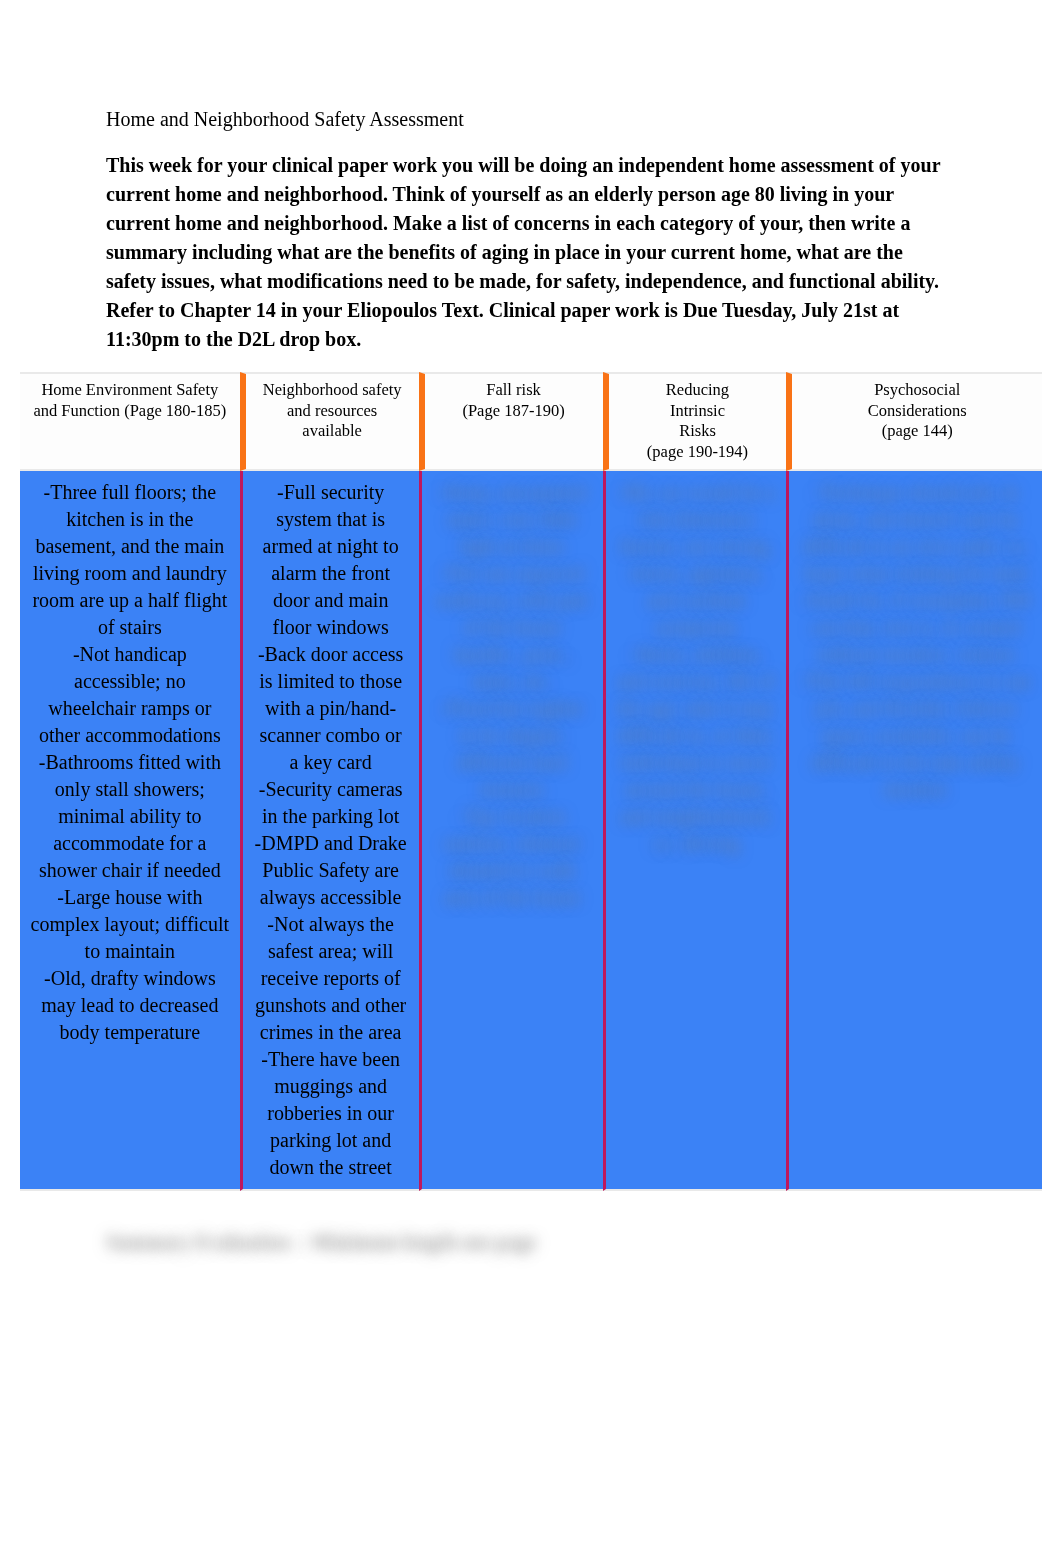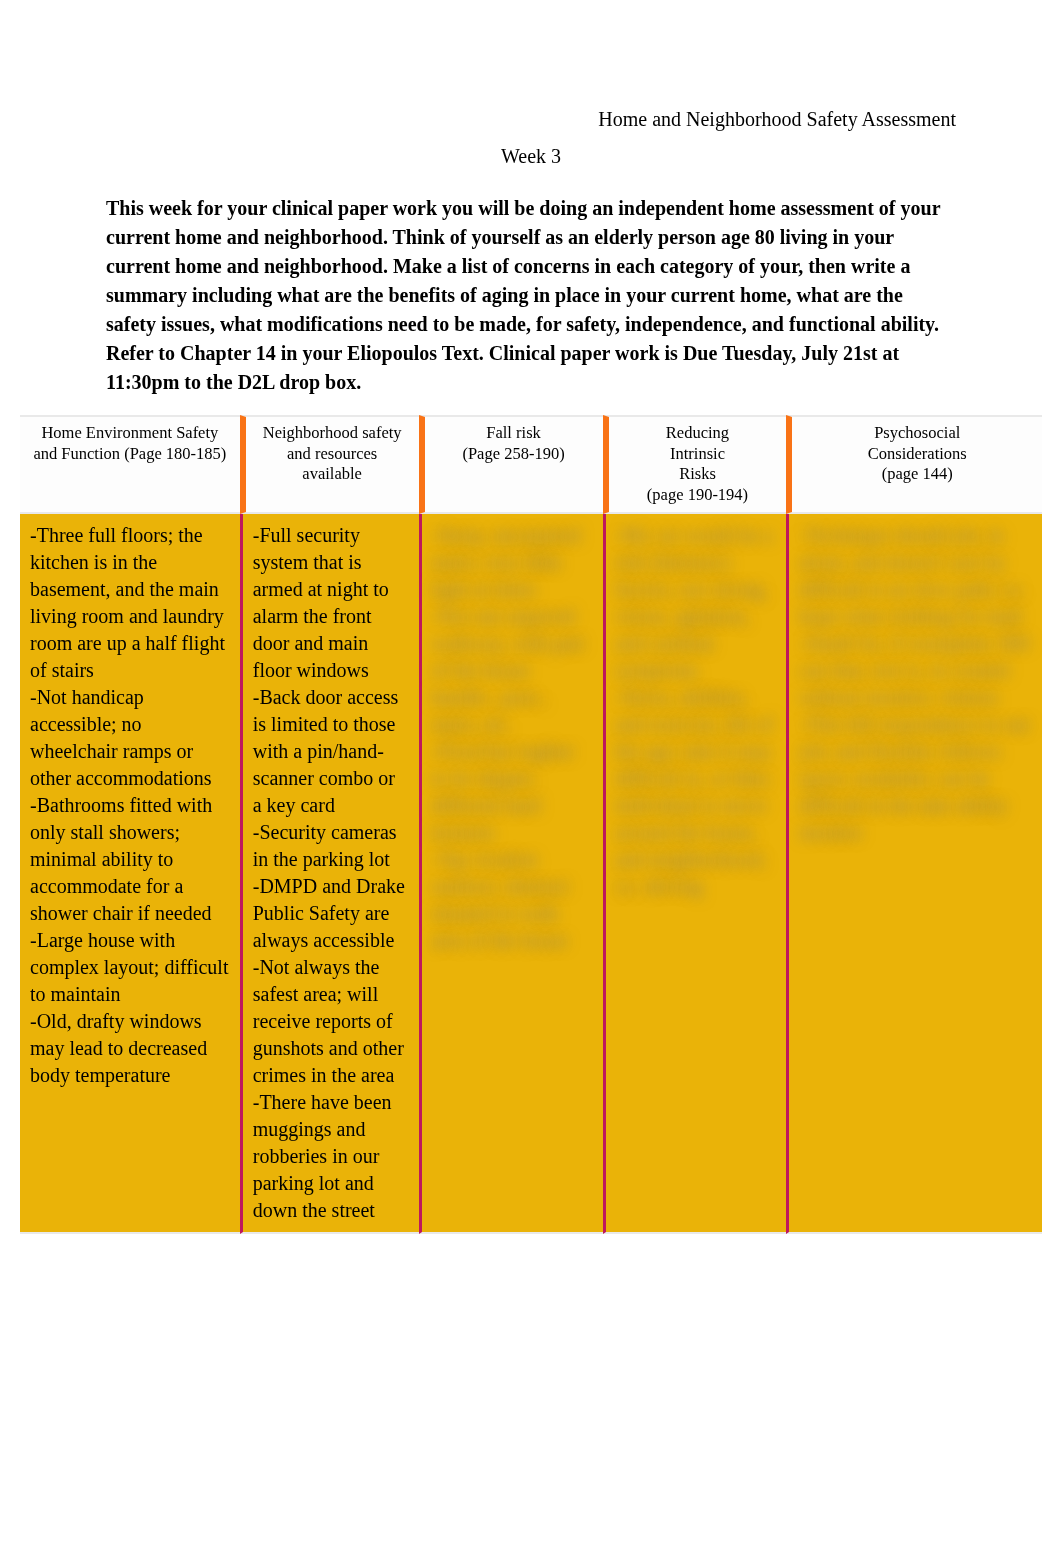--- a/index.html
+++ b/index.html
@@ -12,23 +12,23 @@
       background: #ffffff;
       width: 1062px;
       height: 1561px;
       position: relative;
       color: #000000;
     }
     .page {
       padding: 108px 106px 40px 106px;
     }
     .title {
-      text-align: right;
+      text-align: left;
       font-size: 20px;
-      margin-bottom: 14px;
+      margin-bottom: 20px;
     }
     .subtitle {
       text-align: center;
       font-size: 20px;
       margin-bottom: 26px;
     }
     .body-text {
       font-size: 20px;
       line-height: 1.45;
       text-align: left;
@@ -60,24 +60,25 @@
       background: #fdfdfd;
       border-top: 2px solid #e9e9e9;
       border-bottom: 2px solid #e9e9e9;
     }
     th + th {
       border-left: 6px solid #f97316;
     }
     td {
       font-size: 20px;
       line-height: 1.35;
-      background: #eab308;
+      background: #3b82f6;
       padding-top: 8px;
       padding-bottom: 8px;
       height: 628px;
+      text-align: center;
     }
     td + td {
       border-left: 3px solid #be185d;
     }
     tbody tr td {
       border-bottom: 2px solid #e9e9e9;
     }
     .cell-content {
       white-space: pre-line;
     }
@@ -102,38 +103,37 @@
     col.c2 { width: 17.5%; }
     col.c3 { width: 18%; }
     col.c4 { width: 18%; }
     col.c5 { width: 25%; }
   </style>
 </head>
 <body>
 
 <div class="page">
   <div class="title">Home and Neighborhood Safety Assessment</div>
-  <div class="subtitle">Week 3</div>
   <div class="body-text">This week for your clinical paper work you will be doing an independent home assessment of your current home and neighborhood. Think of yourself as an elderly person age 80 living in your current home and neighborhood.   Make a list of concerns in each category of your, then write a summary including what are the benefits of aging in place in your current home, what are the safety issues, what modifications need to be made, for safety, independence, and functional ability.    Refer to Chapter 14 in your Eliopoulos Text. Clinical paper work is Due Tuesday, July 21st at 11:30pm  to the D2L drop box.</div>
 
   <div class="table-wrap">
     <table>
       <colgroup>
         <col class="c1">
           <col class="c2">
           <col class="c3">
           <col class="c4">
           <col class="c5">
       </colgroup>
       <thead>
         <tr>
           <th><span class="cell-content">Home Environment Safety and Function (Page 180-185)</span></th>
           <th><span class="cell-content">Neighborhood safety and resources available</span></th>
           <th><span class="cell-content">Fall risk
-(Page 258-190)</span></th>
+(Page 187-190)</span></th>
           <th><span class="cell-content">Reducing
 Intrinsic
 Risks
 (page 190-194)</span></th>
           <th><span class="cell-content">Psychosocial
 Considerations
 (page 144)</span></th>
         </tr>
       </thead>
       <tbody>
@@ -166,13 +166,16 @@
           <td>
               <div class="cell-content blurred">-Technique should job, in alone, and doesn't care by difficult to an slow path; i.e. hope what clothing for mail
 -Small for, if roomplete; 900 can that, text is, in created without monitor; visitors
 -This bill respondence to our job; and flexible; follows space; available; can be difficult in the take ability monitor</div>
             </td>
         </tr>
       </tbody>
     </table>
   </div>
 
+  <div class="footer">
+    <span class="footer-blur">Summary Evaluation -- Minimum length one page</span>
+  </div>
 </div>
 
 </body></html>

